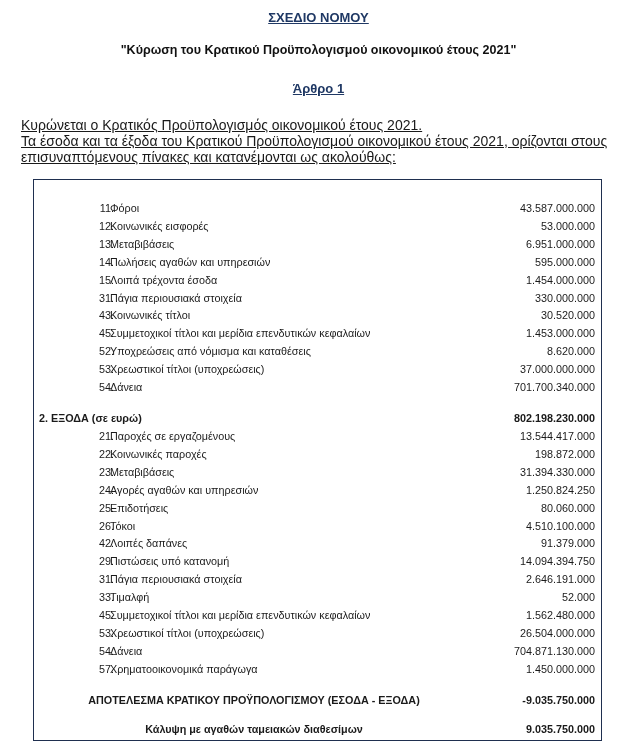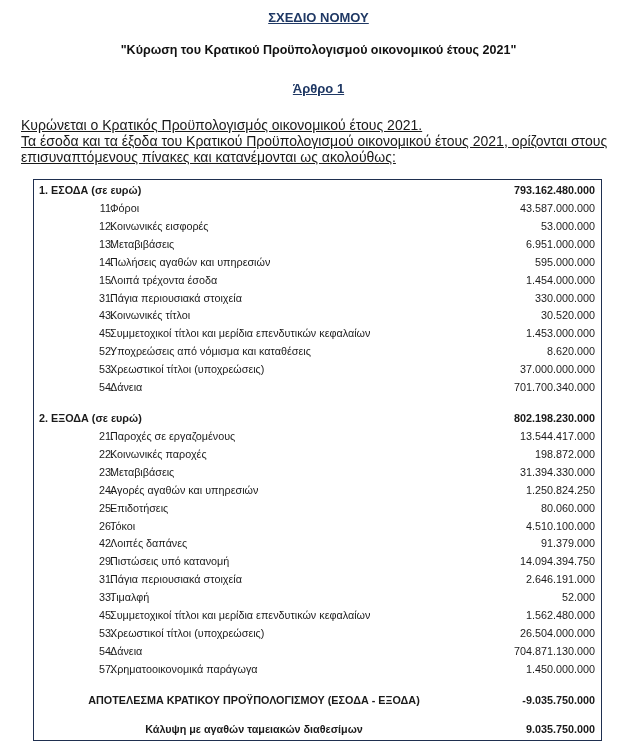--- a/index.html
+++ b/index.html
@@ -39,24 +39,20 @@
 </head>
 <body>
 
 <div id="t1" class="title">ΣΧΕΔΙΟ ΝΟΜΟΥ</div>
 <div id="t2" class="title">"Κύρωση του Κρατικού Προϋπολογισμού οικονομικού έτους 2021"</div>
 <div id="t3" class="title">Άρθρο 1</div>
 <div id="intro1" class="intro">Κυρώνεται ο Κρατικός Προϋπολογισμός οικονομικού έτους 2021.</div>
 <div id="intro2" class="intro">Τα έσοδα και τα έξοδα του Κρατικού Προϋπολογισμού οικονομικού έτους 2021, ορίζονται στους επισυναπτόμενους πίνακες και κατανέμονται ως ακολούθως:</div>
 
 <div class="box" id="box">
-  <div class="row head" style="top:2px">
-    <span class="label">1. ΕΣΟΔΑ (σε ευρώ)</span>
-    <span class="amount">793.162.480.000</span>
-  </div>
   <div id="rev-rows">
       <div class="row" style="top: 20px;">
         <span class="code">11.</span>
         <span class="label">Φόροι</span>
         <span class="amount">43.587.000.000</span>
       </div>
       <div class="row" style="top: 37.9px;">
         <span class="code">12.</span>
         <span class="label">Κοινωνικές εισφορές</span>
         <span class="amount">53.000.000</span>

